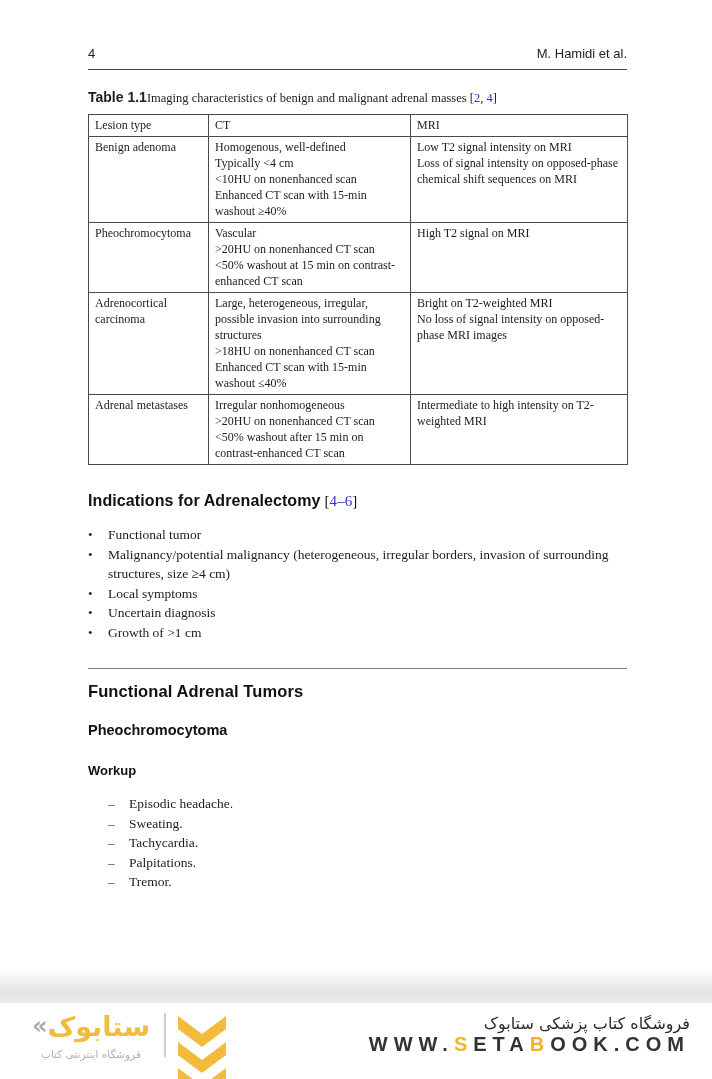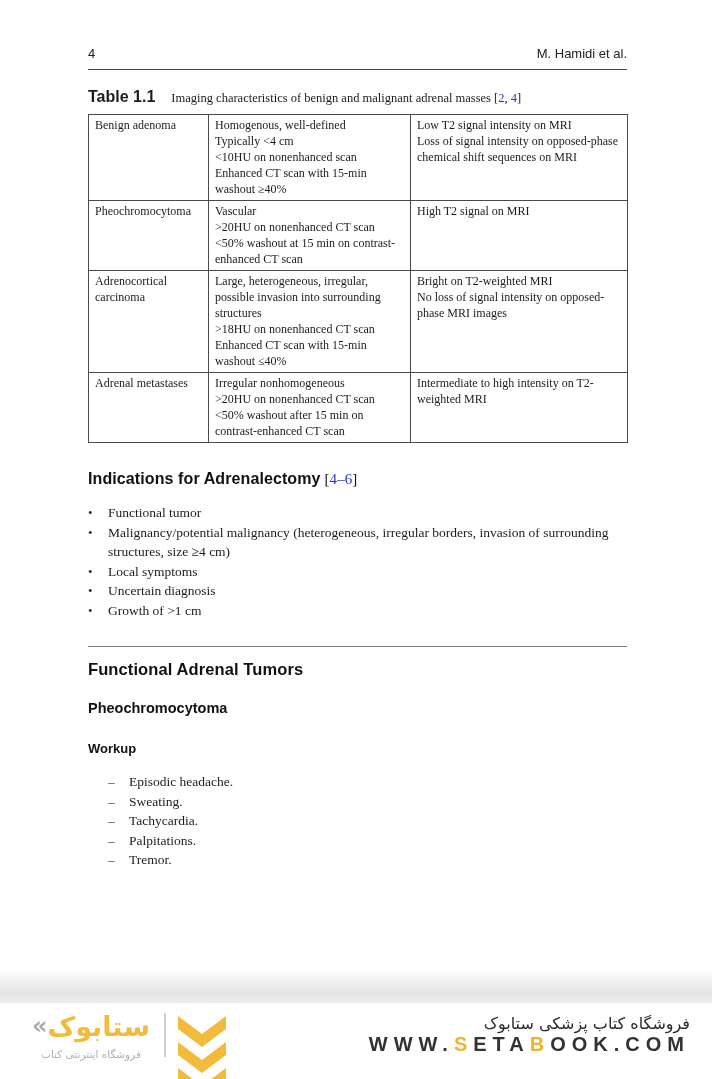--- a/index.html
+++ b/index.html
@@ -24,21 +24,21 @@
   }
 
   
   .table-caption {
     margin:19px 85px 0 88px;
     font-size:12.5px; line-height:16px;
     font-family:"Liberation Serif", serif;
   }
   .table-caption .cap-label {
     font-family:"Liberation Sans", sans-serif;
-    font-weight:bold; margin-right:16px; font-size:16px;
+    font-weight:bold; margin-right:0; font-size:14px;
   }
   .ref-link { color:#2b36c8; text-decoration:none; cursor:pointer; }
 
   
   table.adrenal-table {
     margin:8px 0 0 88px;
     width:539px;
     border-collapse:collapse;
     table-layout:fixed;
     font-size:12px; line-height:16px;
@@ -137,20 +137,25 @@
     <span class="cap-label">Table 1.1</span><span>Imaging characteristics of benign and malignant adrenal masses </span><span>[</span><span class="ref-link">2</span><span>, </span><span class="ref-link">4</span><span>]</span>
   </div>
 
   <table class="adrenal-table">
     <colgroup>
         <col class="c1">
         <col class="c2">
         <col class="c3">
       </colgroup>
     <tbody>
+        <tr>
+      <th>Lesion type</th>
+      <th>CT</th>
+      <th>MRI</th>
+    </tr>
     <tr>
       <td>Benign adenoma</td>
       <td>
         <div>Homogenous, well-defined</div>
         <div>Typically &lt;4 cm</div>
         <div>&lt;10HU on nonenhanced scan</div>
         <div>Enhanced CT scan with 15-min washout ≥40%</div>
       </td>
       <td>
         <div>Low T2 signal intensity on MRI</div>

